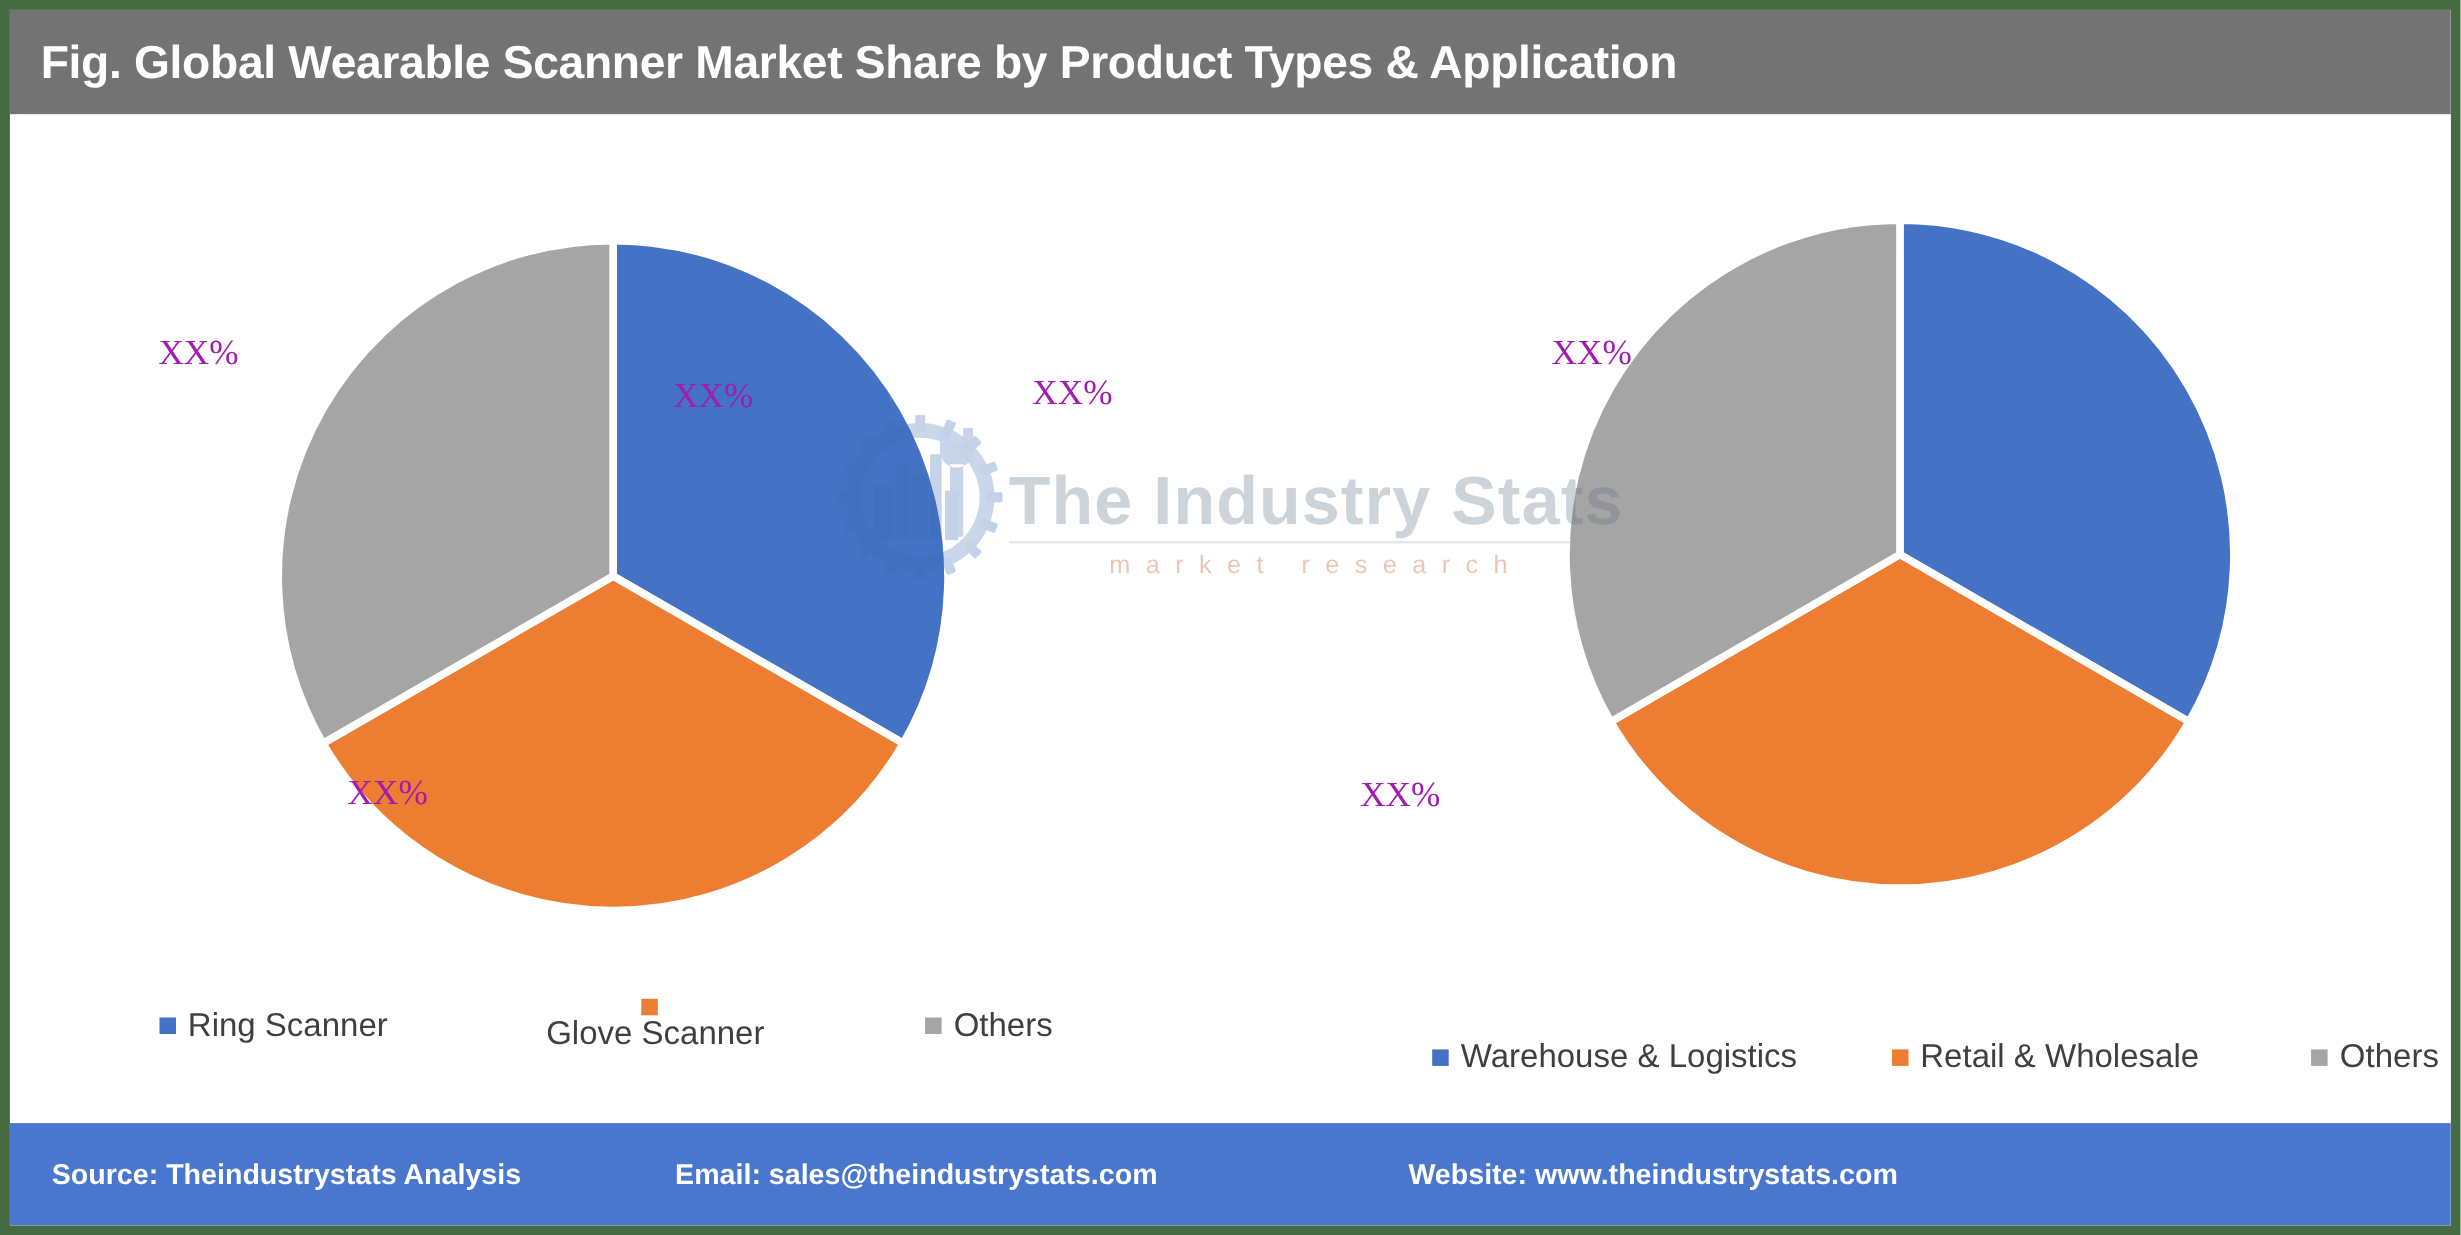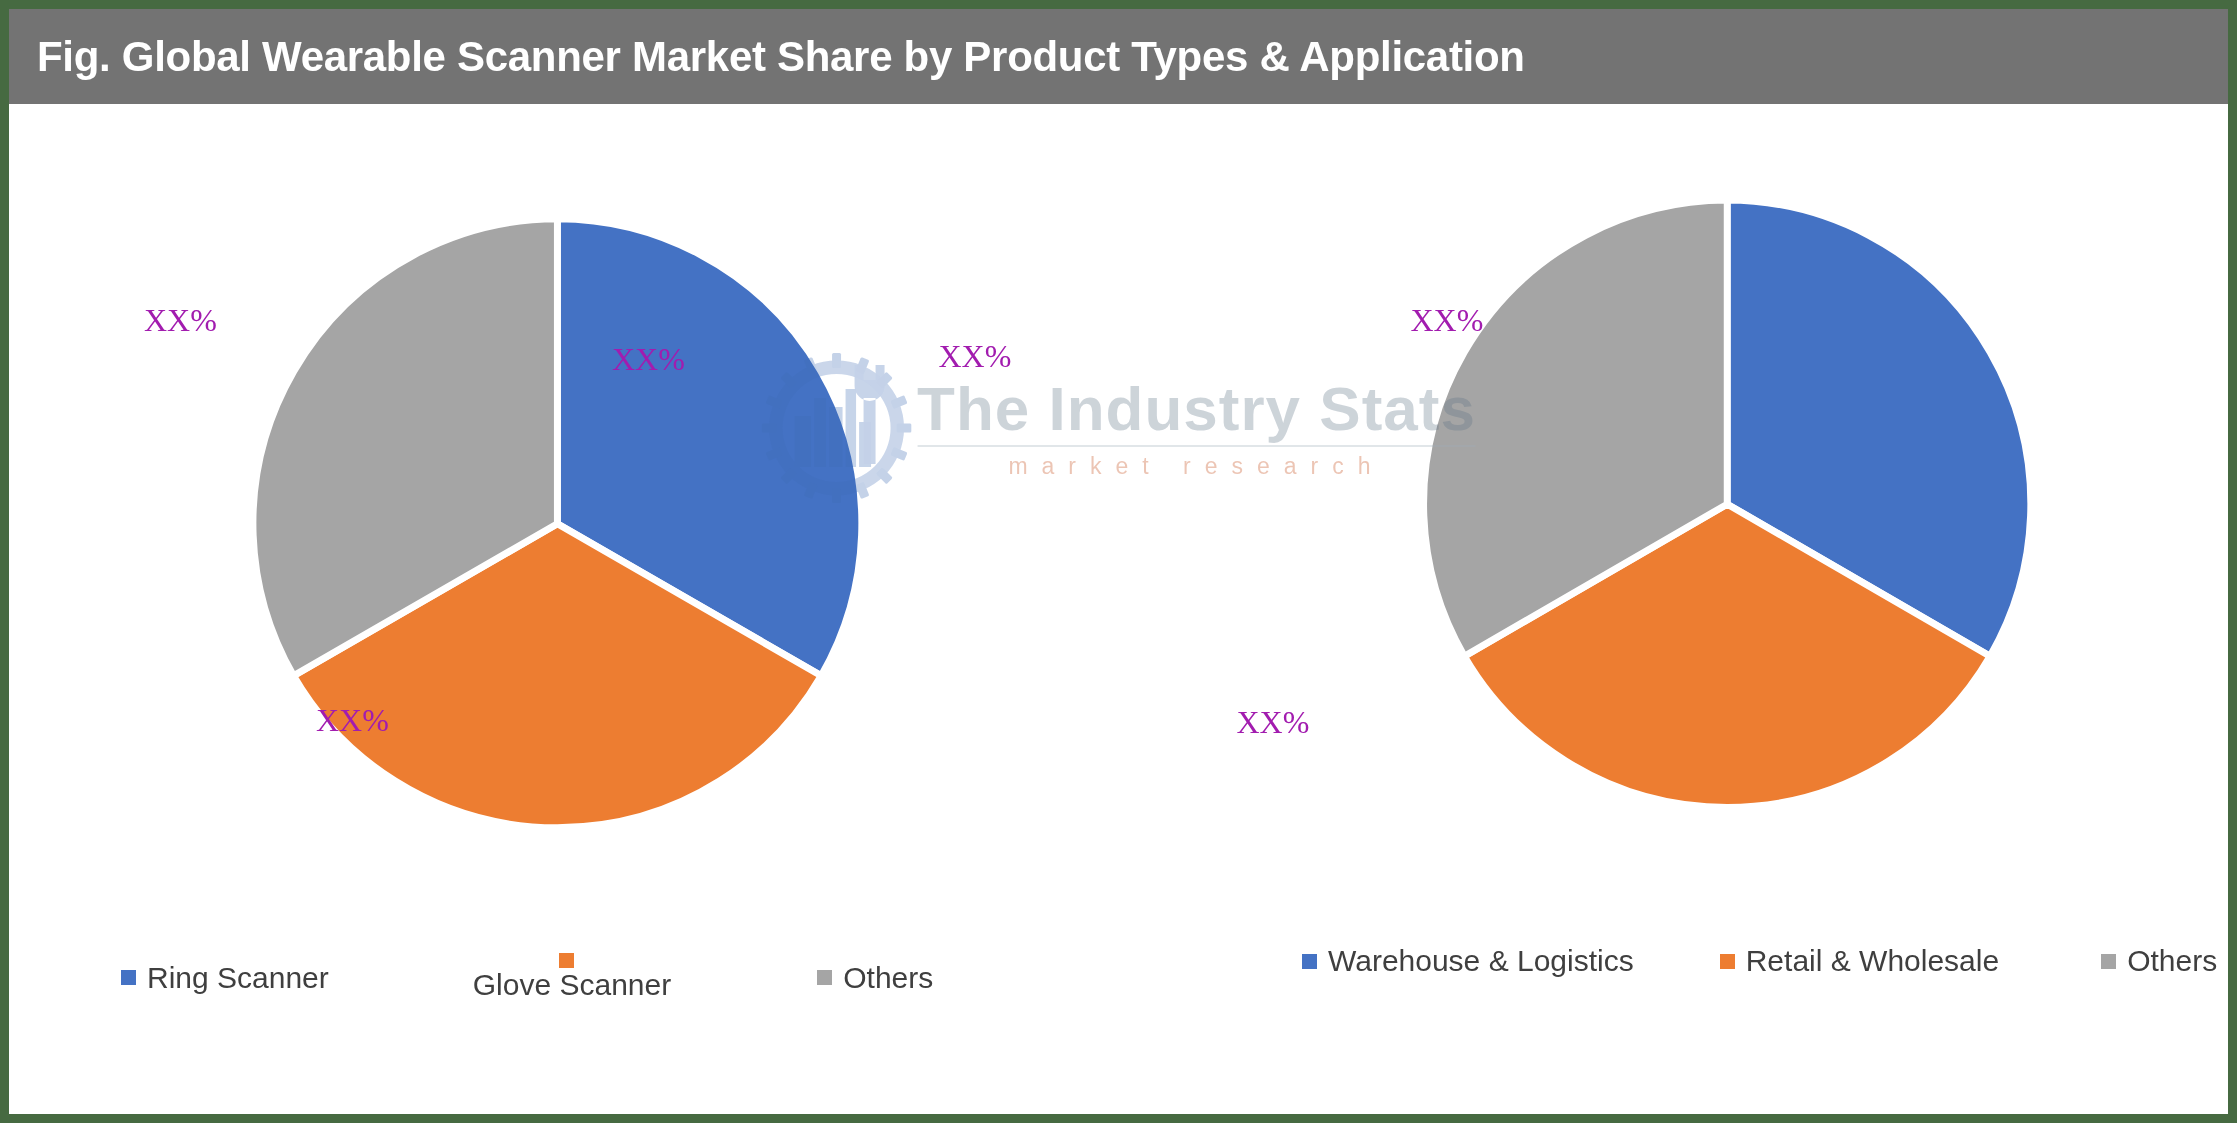--- a/index.html
+++ b/index.html
@@ -74,24 +74,24 @@
     position: absolute;
     font-size: 32px;
     color: #a21caf;
     white-space: nowrap;
     font-family: Liberation Serif, serif;
   }
   
   #watermark {
     position: absolute;
     left: 50%;
-    top: 344px;
+    top: 368px;
     transform: translateX(-50%);
     display: flex;
-    align-items: center;
+    align-items: flex-end;
     opacity: 0.30;
     pointer-events: none;
     z-index: 5;
   }
   #watermark-logo { width: 150px; height: 150px; flex: 0 0 auto; }
   #watermark-text {
     margin-left: 6px;
     display: flex;
     flex-direction: column;
     align-items: stretch;
@@ -116,21 +116,21 @@
     text-align: center;
     font-family: "Liberation Sans", sans-serif;
   }
   
   .legend {
     position: absolute;
     display: flex;
     align-items: center;
     z-index: 6;
   }
-  #legend-left  { left: 112px;  top: 944px; width: 890px; }
+  #legend-left  { left: 112px;  top: 899px; width: 890px; justify-content: flex-end; }
   #legend-right { left: 1245px; top: 935px; width: 895px; padding-left: 48px; }
   .legend-item {
     display: flex;
     align-items: center;
     margin-right: 54px;
     white-space: nowrap;
   }
   .legend-swatch {
     width: 15px;
     height: 15px;
@@ -275,14 +275,19 @@
     <div class="legend-item" style="margin-left:32px;">
       <span class="legend-swatch" style="background:#ED7D31;"></span>
       <span class="legend-label">Retail &amp; Wholesale</span>
     </div>
     <div class="legend-item" style="margin-left:48px;">
       <span class="legend-swatch" style="background:#A5A5A5;"></span>
       <span class="legend-label">Others</span>
     </div>
   </div>
 
+  <div id="footer-bar">
+    <div class="footer-item" id="footer-source">Source: Theindustrystats Analysis</div>
+    <div class="footer-item" id="footer-email">Email: sales@theindustrystats.com</div>
+    <div class="footer-item" id="footer-website">Website: www.theindustrystats.com</div>
+  </div>
 
 </div>
 
 </body></html>

